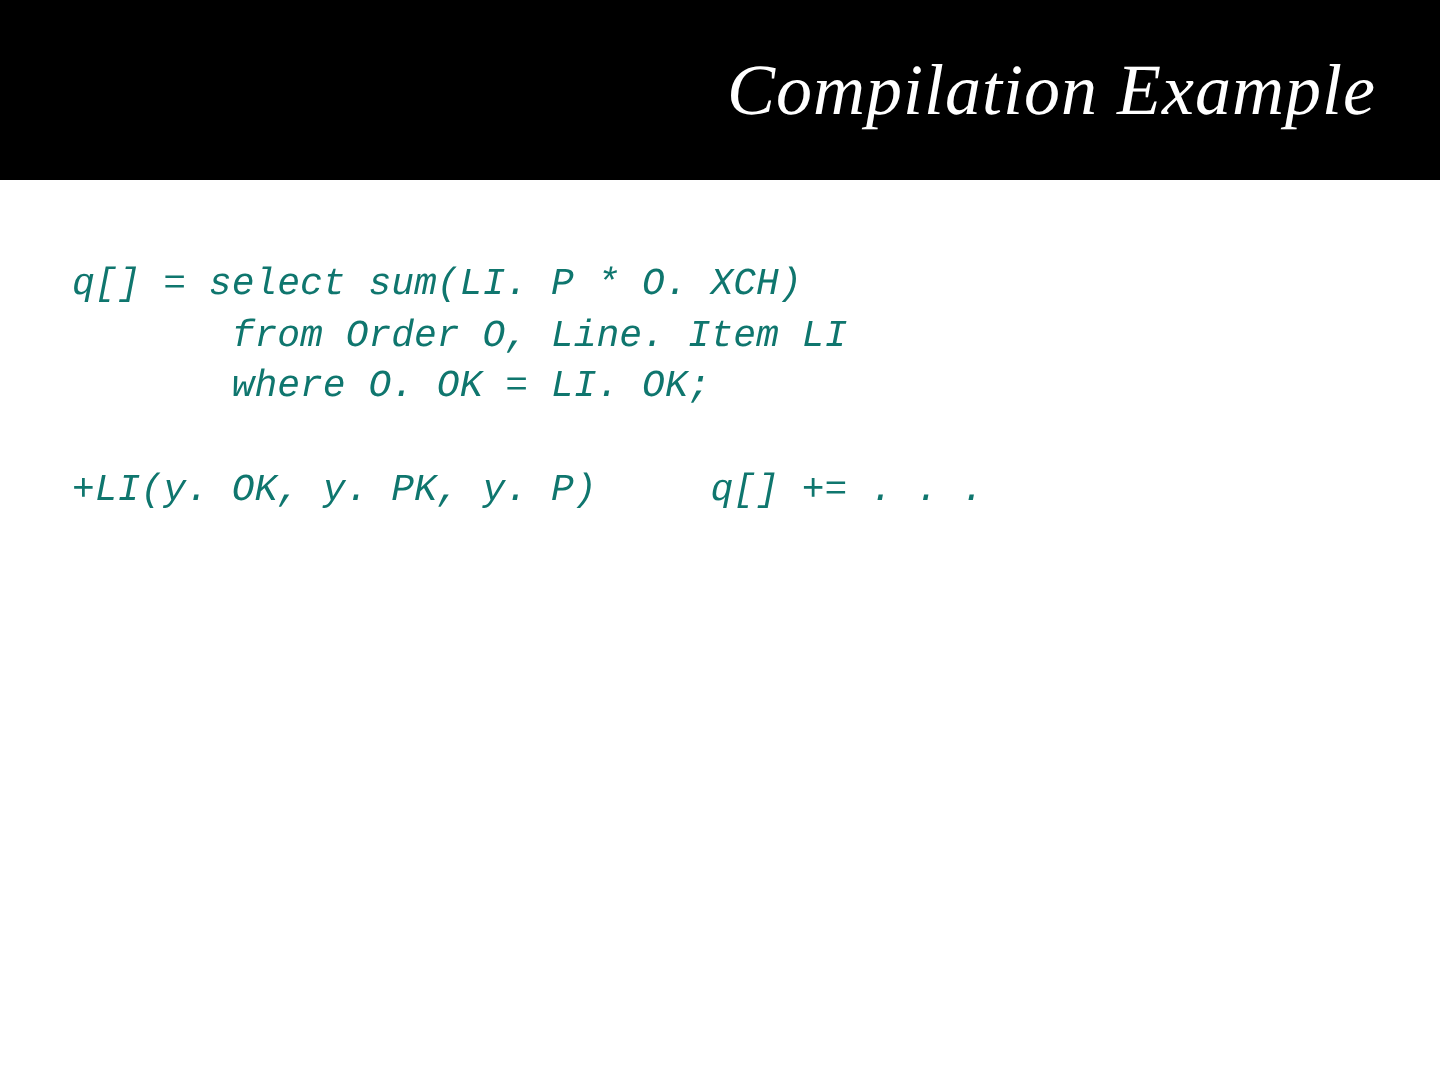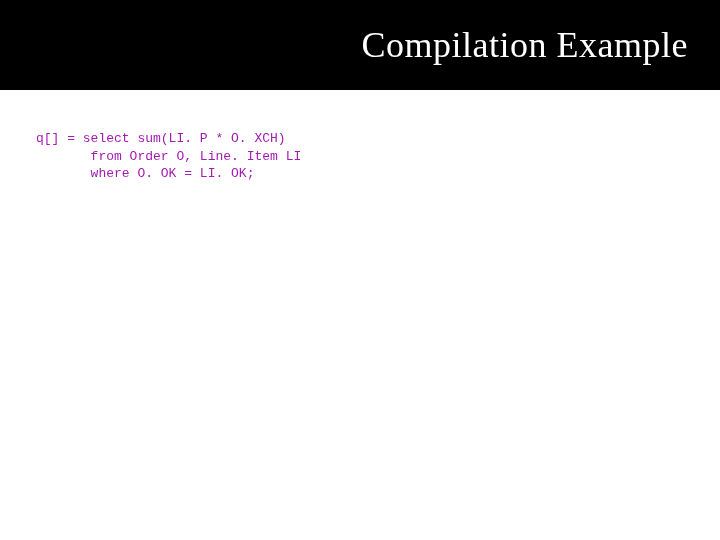--- a/index.html
+++ b/index.html
@@ -1,34 +1,35 @@
 <!DOCTYPE html>
 <html><head>
 <meta charset="utf-8">
 <style>
   * { margin: 0; padding: 0; box-sizing: border-box; }
   html, body { width: 720px; height: 540px; background: #fff; font-family: Georgia, 'Times New Roman', serif; }
-  .slide { width: 720px; height: 471px; background: #fff; position: relative; overflow: hidden; }
+  .slide { width: 720px; height: 471px; background: #fff; position: relative; overflow: hidden; font-style: italic; }
   .titlebar { background: #000; color: #fff; padding: 24px 32px 24px 32px; text-align: right; }
   .titlebar h1 { font-weight: 400; font-size: 36px; letter-spacing: 0.5px; }
-  .body { padding: 40px 36px 0 36px; color: #a21caf; font-family: 'Courier New', Courier, monospace; font-size: 13px; line-height: 1.35; }
+  .body { padding: 40px 36px 0 36px; color: #0f766e; font-family: 'Courier New', Courier, monospace; font-size: 19px; line-height: 1.35; }
   .block { margin-bottom: 26px; white-space: pre; }
 </style>
 </head>
 <body>
 
 <div class="slide">
 
   <div class="titlebar">
     <h1>Compilation Example</h1>
   </div>
 
   <div class="body">
 
     <div class="block"><span>q[] = select sum(LI. P * O. XCH)</span>
 <span>       from Order O, Line. Item LI</span>
 <span>       where O. OK = LI. OK;</span></div>
 
 
+    <div class="block"><span>+LI(y. OK, y. PK, y. P)     q[] += . . .</span></div>
 
   </div>
 
 </div>
 
 </body></html>

